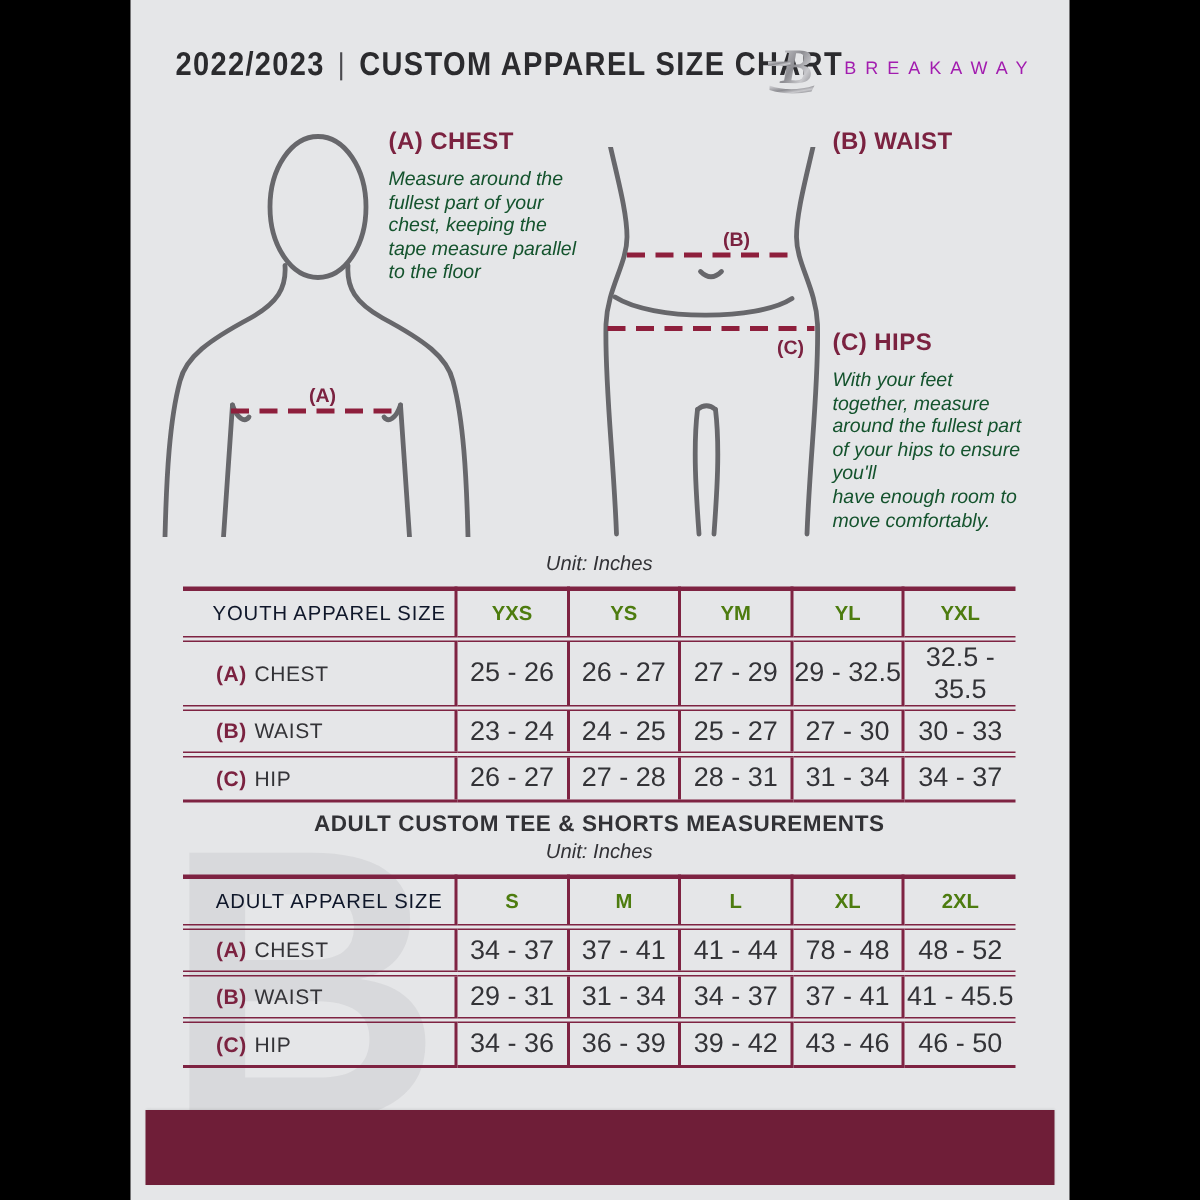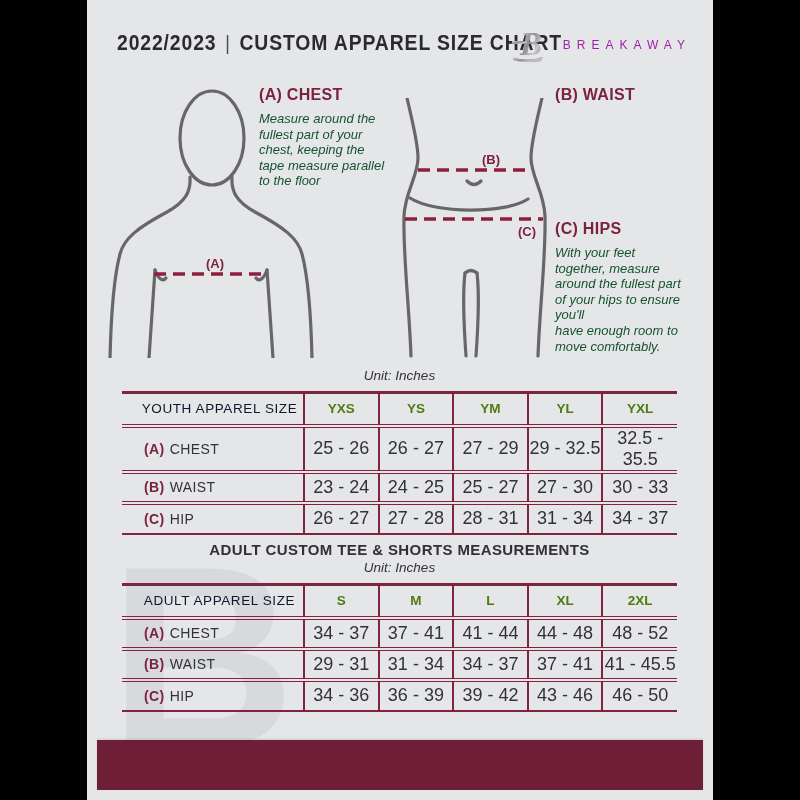--- a/index.html
+++ b/index.html
@@ -204,21 +204,21 @@
           <th class="col-head">M</th>
           <th class="col-head">L</th>
           <th class="col-head">XL</th>
           <th class="col-head">2XL</th>
         </tr>
         <tr class="mid">
           <td class="rowlab"><b>(A)</b><span>CHEST</span></td>
           <td class="val">34 - 37</td>
           <td class="val">37 - 41</td>
           <td class="val">41 - 44</td>
-          <td class="val">44 - 48</td>
+          <td class="val">78 - 48</td>
           <td class="val">48 - 52</td>
         </tr>
         <tr class="mid">
           <td class="rowlab"><b>(B)</b><span>WAIST</span></td>
           <td class="val">29 - 31</td>
           <td class="val">31 - 34</td>
           <td class="val">34 - 37</td>
           <td class="val">37 - 41</td>
           <td class="val">41 - 45.5</td>
         </tr>

